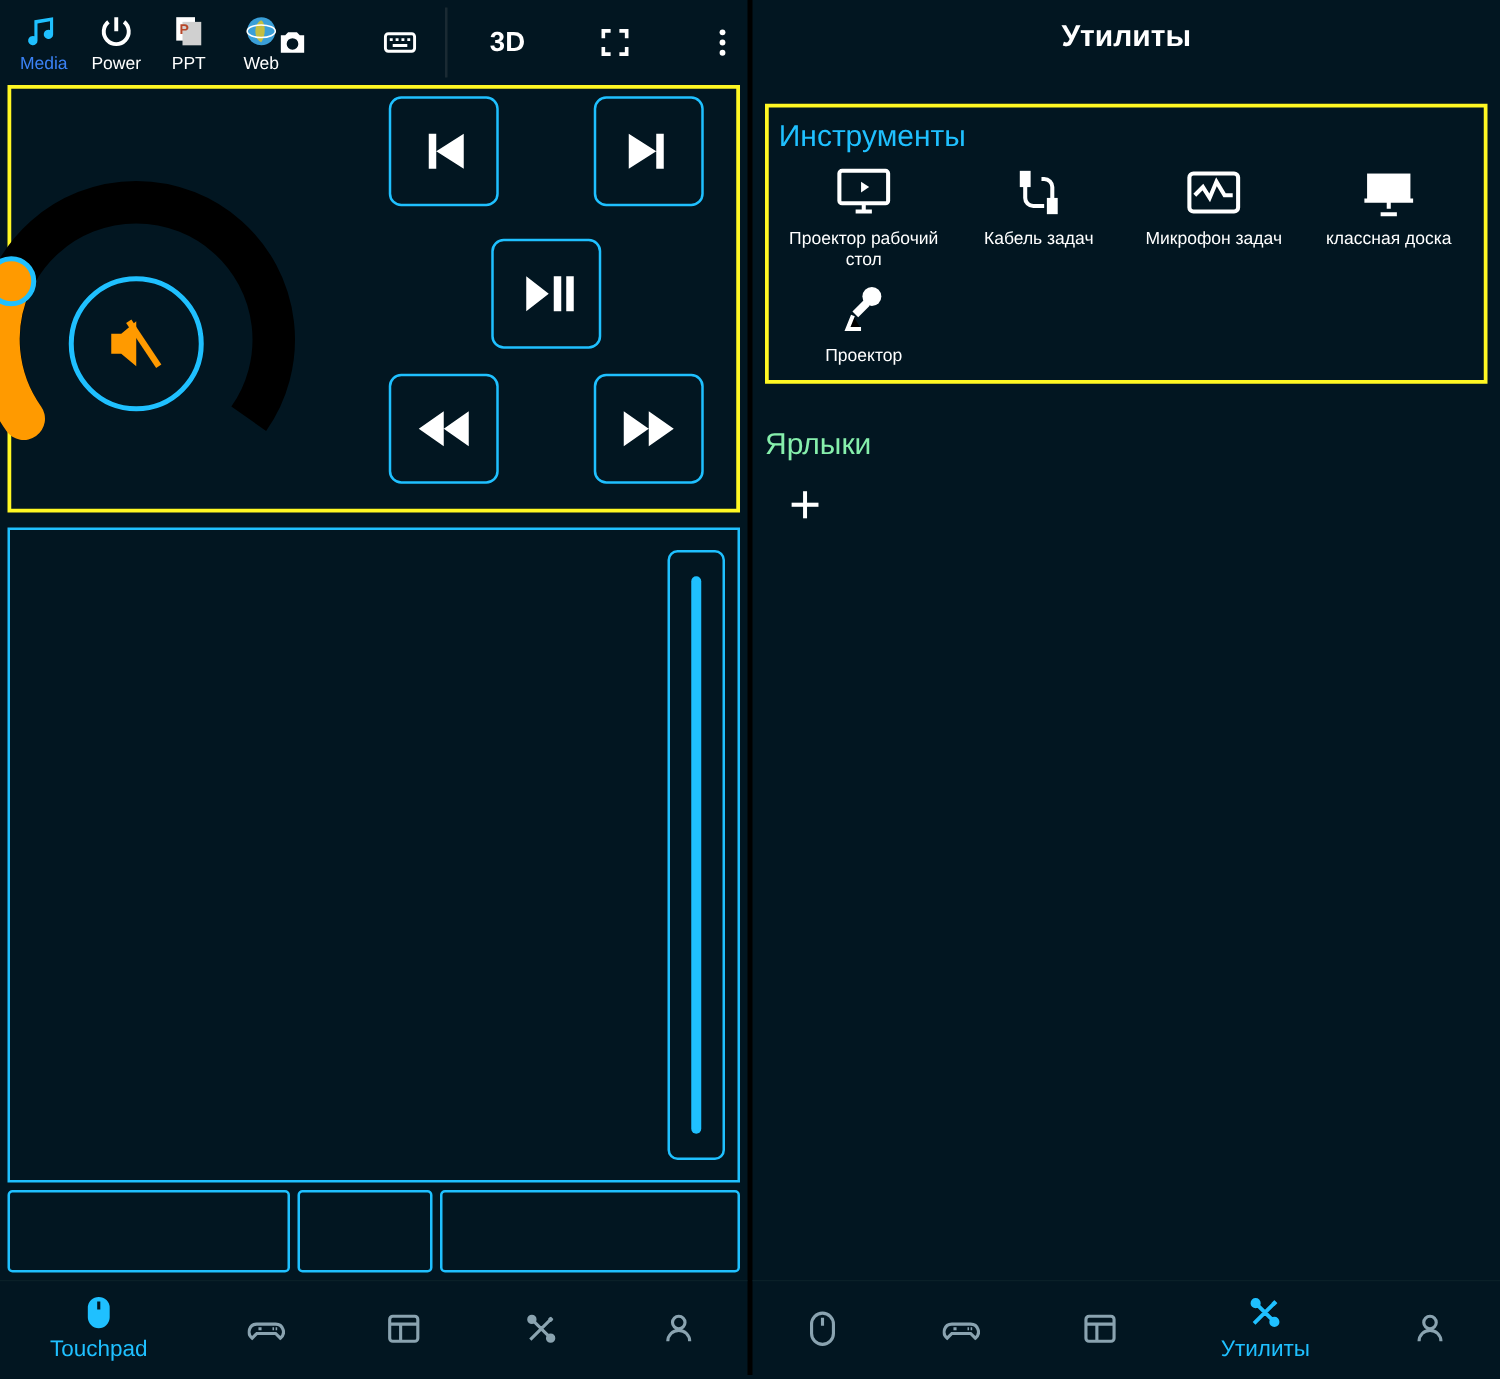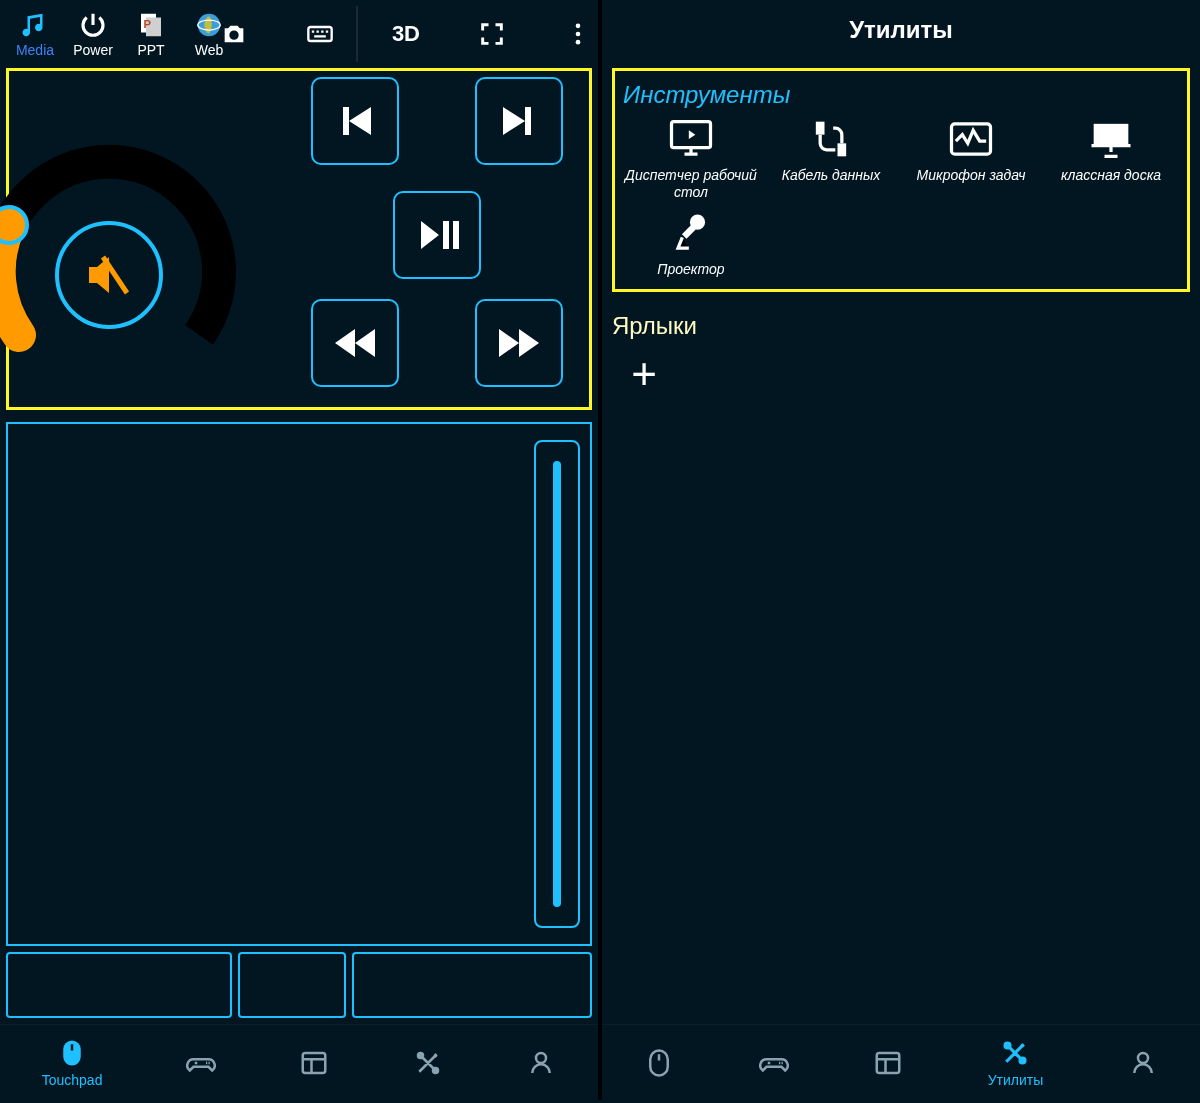--- a/index.html
+++ b/index.html
@@ -57,40 +57,39 @@
     display: flex; align-items: center; justify-content: center;
   }
   .slider-fill { width: 8px; height: 92%; background: #1fc0ff; border-radius: 4px; }
 
   .mouse-buttons { display: flex; gap: 6px; margin: 0 6px 6px 6px; }
   .mouse-btn { flex: 1; height: 66px; border: 2px solid #1fc0ff; border-radius: 4px; cursor: pointer; }
   .mouse-btn.middle { flex: 0 0 108px; }
   .mouse-btn.left { flex: 0 0 226px; }
 
   .bottom-nav { height: 76px; display: flex; align-items: center; justify-content: space-around; border-top: 1px solid #0a2028; }
-  .nav-item { display: flex; flex-direction: column; align-items: center; gap: 4px; color: #8aa3b0; font-size: 14px; cursor: pointer; }
+  .nav-item { display: flex; flex-direction: column; align-items: center; gap: 4px; color: #8aa3b0; font-size: 18px; cursor: pointer; }
   .nav-item.active { color: #1fc0ff; }
   .nav-item svg { width: 30px; height: 30px; }
 
   
   .title-bar { height: 60px; display: flex; align-items: center; justify-content: center; font-size: 24px; font-weight: 700; }
   .section-box {
-    margin: 8px 10px;
+    margin: 23px 10px;
     border: 3px solid #fff823;
     padding: 10px 8px 12px 8px;
-    font-style: italic;
   }
   .section-title { color: #1fc0ff; font-size: 24px; margin-bottom: 8px; }
   .tools-grid { display: grid; grid-template-columns: repeat(4, 1fr); gap: 10px 4px; }
   .tool { display: flex; flex-direction: column; align-items: center; gap: 6px; cursor: pointer; }
   .tool svg { width: 52px; height: 44px; }
   .tool .lbl { font-size: 14px; color: #fff; text-align: center; line-height: 1.2; }
 
   .shortcuts-section { margin: 12px 10px; }
-  .shortcuts-title { color: #fef9c3; font-size: 24px; margin-bottom: 6px; }
+  .shortcuts-title { color: #86efac; font-size: 24px; margin-bottom: 6px; }
   .add-btn { width: 56px; height: 56px; display: flex; align-items: center; justify-content: center; color: #fff; font-size: 44px; cursor: pointer; margin-left: 4px; }
 
   .right-spacer { flex: 1; }
 </style>
 </head>
 <body>
 
 <div class="panel">
 
   <div class="top-bar">
@@ -249,31 +248,31 @@
   <div class="section-box">
     <div class="section-title">Инструменты</div>
     <div class="tools-grid">
 
       <div class="tool">
         <svg viewBox="0 0 48 40">
             <rect x="6" y="4" width="36" height="24" rx="2" fill="none" stroke="#fff" stroke-width="3"></rect>
             <path stroke="#fff" stroke-width="3" d="M18 34h12M24 28v6"></path>
             <path fill="#fff" d="M22 12l6 4-6 4z"></path>
           </svg>
-        <div class="lbl">Диспетчер рабочий стол</div>
+        <div class="lbl">Проектор рабочий стол</div>
       </div>
 
 
       <div class="tool">
         <svg viewBox="0 0 48 40">
             <rect x="10" y="4" width="8" height="12" fill="#fff"></rect>
             <rect x="30" y="24" width="8" height="12" fill="#fff"></rect>
             <path fill="none" stroke="#fff" stroke-width="3" d="M14 16v8a6 6 0 0 0 6 6h8m6-6v-8a6 6 0 0 0-6-6h-2"></path>
           </svg>
-        <div class="lbl">Кабель данных</div>
+        <div class="lbl">Кабель задач</div>
       </div>
 
 
       <div class="tool">
         <svg viewBox="0 0 48 40">
             <rect x="6" y="6" width="36" height="28" rx="3" fill="none" stroke="#fff" stroke-width="3"></rect>
             <path fill="none" stroke="#fff" stroke-width="3" d="M10 22l6-6 5 8 5-12 6 10h6"></path>
           </svg>
         <div class="lbl">Микрофон задач</div>
       </div>

